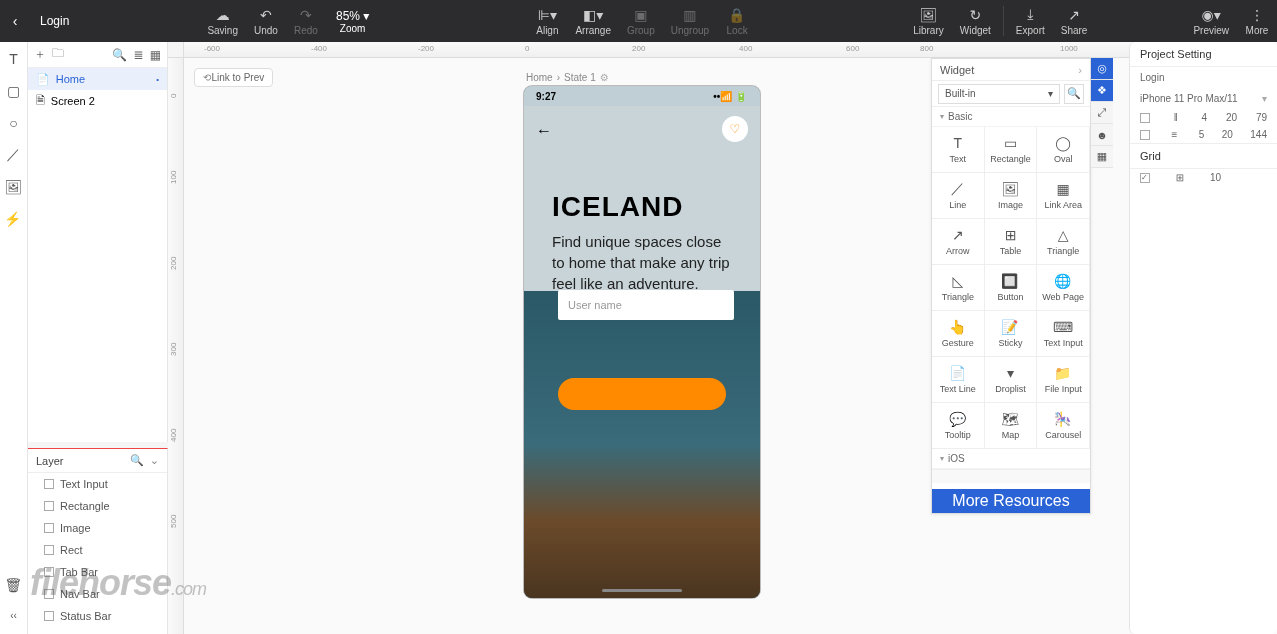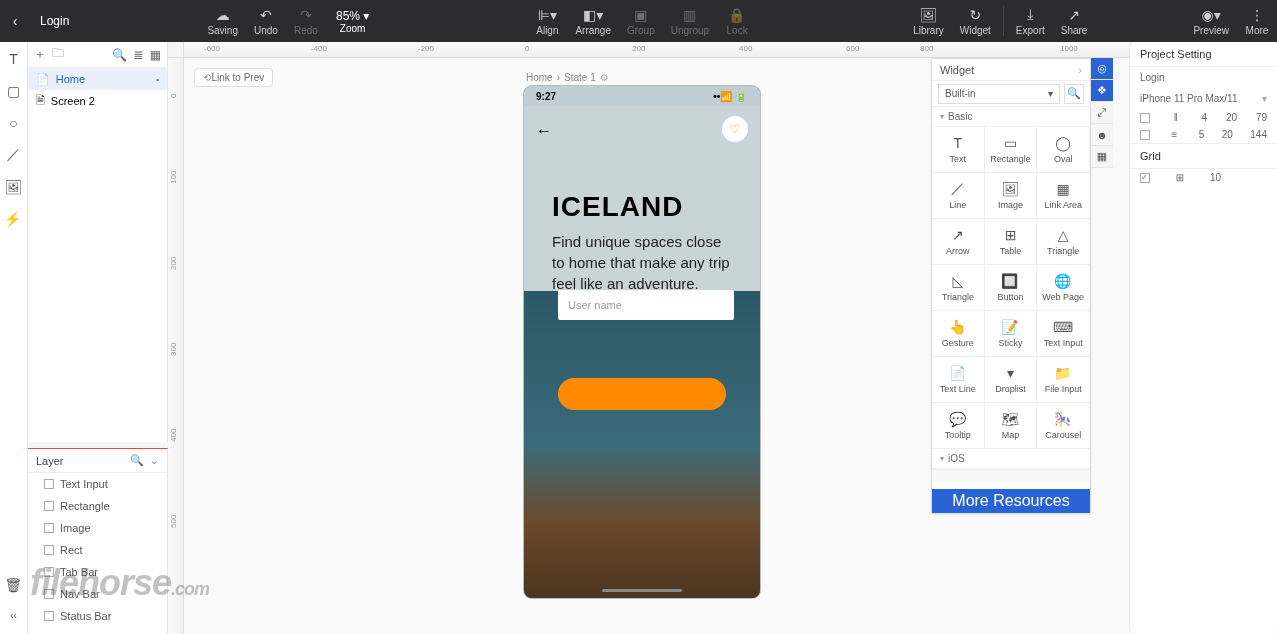--- a/index.html
+++ b/index.html
@@ -91,21 +91,21 @@
 .proppanel .sec-h { padding: 6px 10px; font-size: 11px; color: #333; border-bottom: 1px solid #eee; }
 .proppanel .row { padding: 5px 10px; display: flex; align-items: center; gap: 8px; }
 .proppanel .small { font-size: 10px; color: #666; }
 .proppanel .nums { display: flex; justify-content: space-between; padding: 3px 10px; font-size: 10px; color: #666; align-items: center; }
 .proppanel .nums .ic { width: 14px; display: inline-flex; justify-content: center; }
 .proppanel .chk { width: 10px; height: 10px; border: 1px solid #aaa; display: inline-block; }
 .proppanel .chk.ck::after { content: "✓"; font-size: 8px; position: relative; top: -3px; left: 0; }
 
 
 .watermark { position: absolute; left: 30px; bottom: 30px; color: rgba(80,80,80,0.35); font-size: 36px; font-weight: 800; font-style: italic; letter-spacing: -1px; pointer-events: none; }
-.watermark .dom { font-size: 18px; font-weight: 700; }
+.watermark .dom { font-size: 18px; font-weight: 400; }
 </style>
 </head>
 <body>
 
 <div class="topbar">
   <div class="tb-left">
     <div class="tb-back">‹</div>
     <div class="tb-title">Login</div>
   </div>
   <div style="width:120px"></div>

